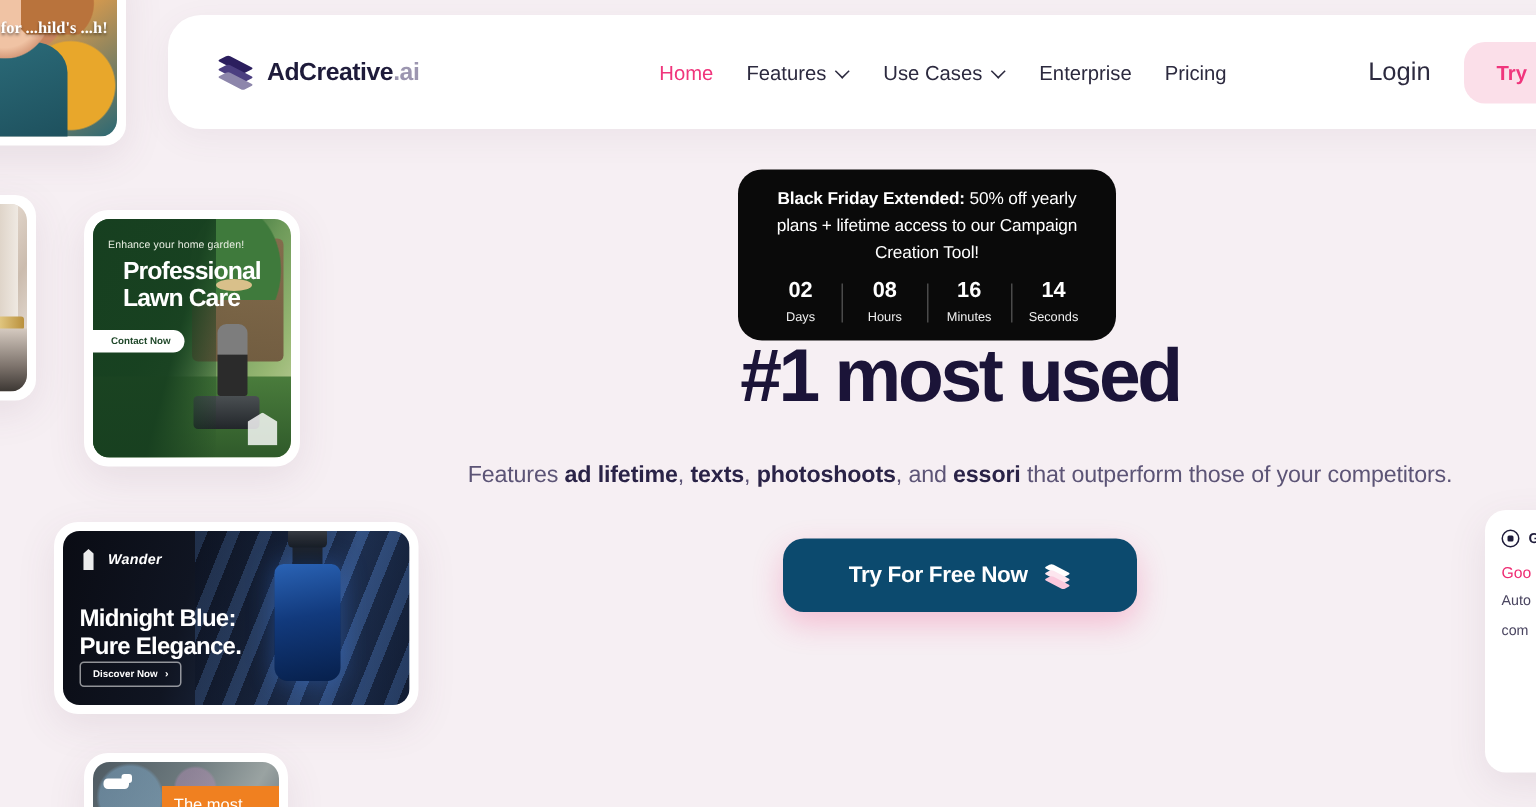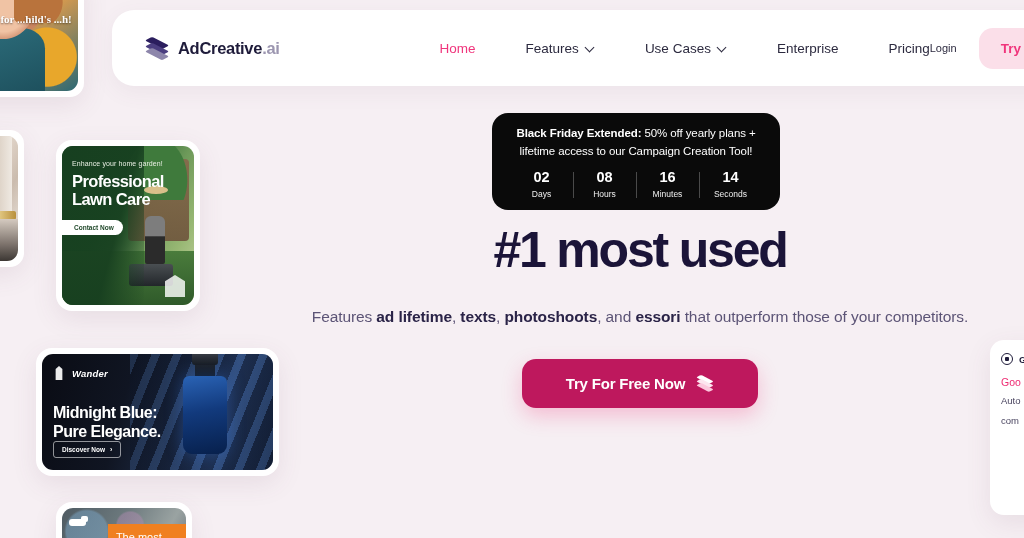--- a/index.html
+++ b/index.html
@@ -16,42 +16,42 @@
     position: absolute; left: 112px; top: 10px; right: -40px; height: 76px;
     background: #ffffff; border-radius: 22px;
     box-shadow: 0 6px 22px rgba(120, 80, 110, .07);
     display: flex; align-items: center; padding: 0 24px;
   }
   .brand { display: flex; align-items: center; gap: 9px; margin-left: 9px; }
   .brand-mark { width: 24px; height: 24px; position: relative; }
   .brand-text { font-size: 16.5px; font-weight: 700; color: #1e1b3a; letter-spacing: -.3px; }
   .brand-text .dotai { color: #9c96b0; font-weight: 700; }
 
-  .nav-links { display: flex; align-items: center; gap: 50px; margin-left: 160px; }
+  .nav-links { display: flex; align-items: center; gap: 22px; margin-left: 160px; }
   .nav-link {
     font-size: 13.5px; color: #2c2a3f; display: flex; align-items: center; gap: 7px;
     cursor: pointer; white-space: nowrap;
   }
   .nav-link.active { color: #f0357c; }
   .chev { display: inline-block; width: 9px; height: 9px; position: relative; }
   .chev::after {
     content: ""; position: absolute; left: 0; top: 0;
     width: 6px; height: 6px; border-right: 1.6px solid #2c2a3f; border-bottom: 1.6px solid #2c2a3f;
     transform: rotate(45deg);
   }
   .nav-right { margin-left: auto; display: flex; align-items: center; gap: 22px; }
-  .nav-login { font-size: 11px; color: #2c2a3f; cursor: pointer; }
+  .nav-login { font-size: 17px; color: #2c2a3f; cursor: pointer; }
   .nav-cta {
     background: #fbdfe9; color: #f0357c; font-size: 13.5px; font-weight: 700;
     border: none; border-radius: 14px; padding: 13px 22px; cursor: pointer; white-space: nowrap;
   }
 
   
   .promo {
-    position: absolute; left: 492px; top: 113px; width: 288px;
+    position: absolute; left: 492px; top: 113px; width: 252px;
     background: #0a0a0a; border-radius: 16px; padding: 12px 14px 11px;
     text-align: center; color: #fff;
   }
   .promo-text { font-size: 11.5px; line-height: 1.55; letter-spacing: -.1px; }
   .promo-text b { font-weight: 700; }
   .promo-timer { display: flex; align-items: center; justify-content: center; margin-top: 9px; }
   .tslot { width: 62px; text-align: center; }
   .tval { font-size: 14.5px; font-weight: 700; line-height: 1.1; }
   .tlab { font-size: 8.5px; margin-top: 3px; color: #efefef; }
   .tsep { width: 1px; height: 26px; background: #4a4a4a; margin-top: 1px; }
@@ -62,23 +62,23 @@
     font-size: 50px; line-height: 1.12; font-weight: 700; color: #1b1438;
     letter-spacing: -2.2px;
   }
   .hero-sub {
     margin-top: 26px; font-size: 15.5px; line-height: 1.65; color: #5c5476;
     letter-spacing: -.1px;
   }
   .hero-sub b { color: #2a2347; font-weight: 700; }
   .cta-wrap { margin-top: 29px; display: flex; justify-content: center; }
   .cta {
-    background: #be185d; color: #fff; border: none; border-radius: 14px;
+    background: #0c4a6e; color: #fff; border: none; border-radius: 14px;
     padding: 16px 44px; font-size: 15px; font-weight: 700; letter-spacing: -.2px;
-    display: flex; align-items: center; gap: 11px; cursor: pointer;
+    display: flex; align-items: flex-end; gap: 11px; cursor: pointer;
     box-shadow: 0 8px 20px rgba(238, 43, 114, .25);
   }
   .cta-cube { width: 18px; height: 16px; position: relative; display: inline-block; }
 
   
   .card { position: absolute; background: #fff; border-radius: 16px; padding: 6px;
           box-shadow: 0 8px 26px rgba(110, 70, 100, .10); overflow: hidden; }
   .card-inner { width: 100%; height: 100%; border-radius: 11px; overflow: hidden; position: relative; }
 
   
@@ -124,21 +124,21 @@
   .lawn-grass { position: absolute; left: 0; bottom: 0; width: 100%; height: 34%;
     background: linear-gradient(180deg, #4a7c3c, #2f5a2a); }
   .lawn-mower { position: absolute; right: 16%; bottom: 12%; width: 44px; height: 22px;
     background: linear-gradient(180deg, #4a4f52, #22262a); border-radius: 3px; }
   .lawn-man { position: absolute; right: 22%; bottom: 26%; width: 20px; height: 48px;
     background: linear-gradient(180deg, #7d7d7d 0 42%, #2b2b2b 43%); border-radius: 6px 6px 2px 2px; }
   .lawn-hat { position: absolute; right: 20%; bottom: 70%; width: 24px; height: 8px;
     background: #d9c08a; border-radius: 50%; }
   .lawn-eyebrow { position: absolute; left: 10px; top: 14px; color: #e9efe3; font-size: 7px;
     letter-spacing: .1px; }
-  .lawn-title { position: absolute; left: 10px; top: 26px; color: #fff; font-size: 16.5px;
+  .lawn-title { position: absolute; left: 20px; top: 26px; color: #fff; font-size: 16.5px;
     font-weight: 700; line-height: 1.12; letter-spacing: -.6px; }
   .lawn-btn { position: absolute; left: 10px; top: 74px; background: #fff; color: #20482a;
     font-size: 6.5px; font-weight: 700; padding: 4px 9px 4px 7px; border-radius: 0 8px 8px 0;
     margin-left: -10px; padding-left: 12px; }
   .lawn-logo { position: absolute; right: 9px; bottom: 8px; width: 20px; height: 22px;
     background: rgba(255,255,255,.9);
     clip-path: polygon(50% 0, 100% 28%, 100% 100%, 0 100%, 0 28%); opacity: .9; }
 
   
   .card-perfume { left: 36px; top: 348px; width: 243px; height: 128px; }

